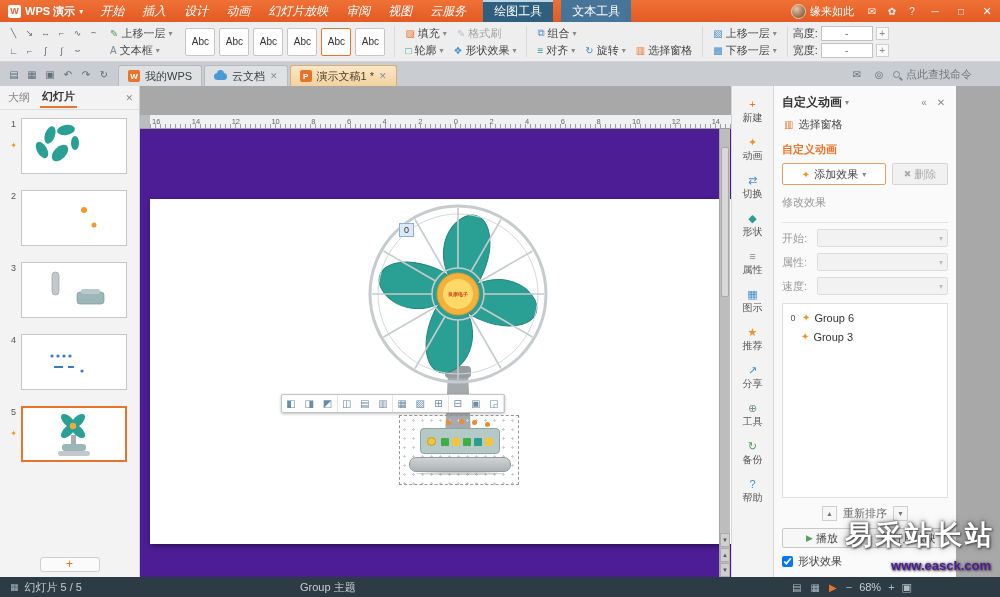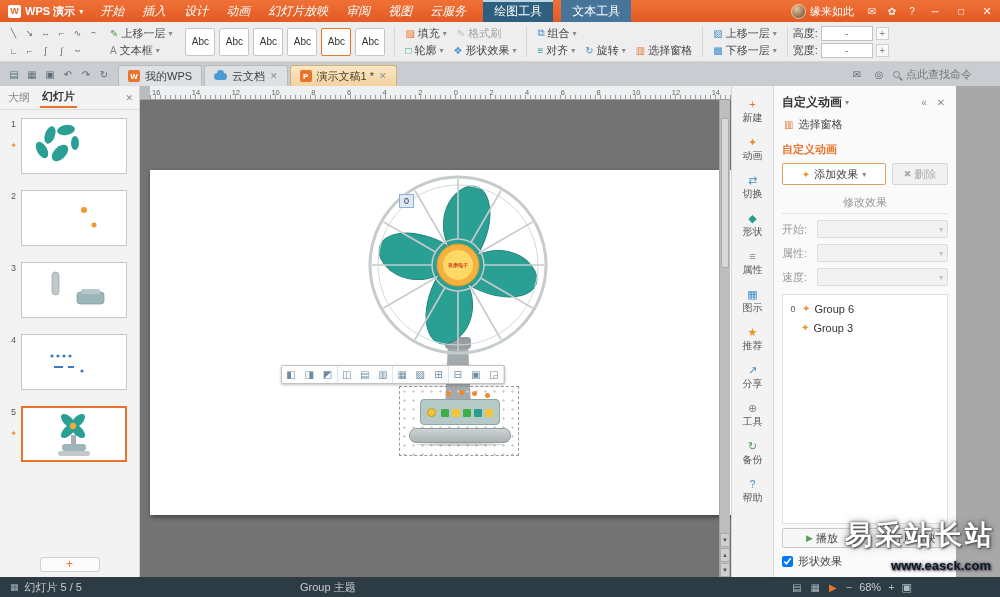--- a/index.html
+++ b/index.html
@@ -74,21 +74,21 @@
   .thumb-row{display:flex;margin:0 6px 16px 6px;}
   .thumb-meta{width:15px;display:flex;flex-direction:column;align-items:center;gap:12px;padding-top:1px;}
   .thumb-num{font-size:9px;color:#555;}
   .thumb-star{font-size:8px;color:#e8962c;}
   .thumb-box{width:106px;height:56px;background:#fff;border:1px solid #c6c6c6;}
   .thumb-box.selected{border:2px solid #e8742c;}
   .sp-footer{height:26px;display:flex;align-items:center;justify-content:center;}
   .add-slide{width:60px;height:15px;background:#fbfbfb;border:1px solid #cfcfcf;border-radius:3px;color:#e8742c;font-size:12px;line-height:10px;}
 
   
-  .canvas-area{flex:1;position:relative;background:#737373;overflow:hidden;}
+  .canvas-area{flex:1;position:relative;background:#4c1d95;overflow:hidden;margin-top:29px;}
   .ruler{position:absolute;left:0;top:0;right:0;height:14px;background:#b9bdc0;border-bottom:1px solid #9aa0a4;}
   .ruler-strip{position:absolute;left:10px;top:0;width:612px;height:100%;background:#eef0f1;
     background-image:repeating-linear-gradient(90deg,#9aa0a4 0 1px,transparent 1px 5px);
     background-size:auto 4px;background-repeat:repeat-x;background-position:left bottom;}
   .ruler-nums{position:absolute;inset:0;display:flex;align-items:center;justify-content:space-between;padding:0 2px;font-size:7.5px;color:#666;}
   .slide{position:absolute;left:10px;top:84px;width:612px;height:345px;background:#fff;box-shadow:1px 2px 5px rgba(0,0,0,.45);}
 
   .fan-svg{position:absolute;left:203px;top:-10px;z-index:1;}
   .anim-badge{position:absolute;left:249px;top:24px;z-index:6;background:#dbe8f6;border:1px solid #8fb0d4;font-size:9px;color:#333;padding:0 4px;line-height:12px;}
   .float-toolbar{position:absolute;left:131px;top:195px;width:224px;height:19px;background:#fdfdfd;border:1px solid #c3c3c3;border-radius:2px;box-shadow:0 1px 3px rgba(0,0,0,.25);display:flex;z-index:5;}
@@ -121,21 +121,21 @@
   .ap-header{display:flex;align-items:center;gap:3px;height:20px;}
   .ap-title{font-size:12px;color:#333;font-weight:bold;}
   .ap-header .caret{font-size:8px;color:#888;}
   .ap-hic{margin-left:auto;font-size:10px;color:#8a8a8a;width:14px;text-align:center;}
   .ap-hic.x{margin-left:0;}
   .selpane-btn{display:flex;align-items:center;gap:5px;height:20px;border:none;background:transparent;font-size:11px;color:#444;padding:0 2px;margin-top:2px;}
   .ap-section{font-size:11px;font-weight:bold;color:#e8742c;margin-top:8px;}
   .effect-row{display:flex;align-items:center;gap:6px;margin-top:6px;}
   .add-effect{flex:1;height:22px;background:#fff;border:1px solid #e0a263;border-radius:2px;display:flex;align-items:center;justify-content:center;gap:4px;font-size:11px;color:#444;}
   .del-btn{width:56px;height:22px;background:#f1f1f1;border:1px solid #d5d5d5;border-radius:2px;font-size:11px;color:#aaa;display:flex;align-items:center;justify-content:center;gap:3px;}
-  .ap-modify{font-size:11px;color:#999;margin-top:10px;border-bottom:1px solid #e3e3e3;padding-bottom:3px;text-align:center;}
+  .ap-modify{font-size:11px;color:#999;margin-top:10px;border-bottom:1px solid #e3e3e3;padding-bottom:12px;}
   .field{display:flex;align-items:center;gap:5px;margin-top:6px;}
   .field label{font-size:11px;color:#9a9a9a;width:30px;}
   .fake-select{flex:1;height:18px;background:#f2f2f2;border:1px solid #dcdcdc;border-radius:2px;display:flex;align-items:center;justify-content:flex-end;padding:0 4px;color:#c0c0c0;font-size:8px;}
   .anim-list{flex:1;margin-top:8px;background:#fff;border:1px solid #e0e0e0;padding:4px 2px;}
   .anim-item{display:flex;align-items:center;gap:4px;height:19px;font-size:11px;color:#333;padding:0 3px;}
   .ai-order{width:10px;font-size:9px;color:#555;text-align:center;}
   .ai-star{color:#e8962c;font-size:10px;}
   .reorder-row{display:flex;align-items:center;justify-content:center;gap:6px;height:22px;margin-top:4px;}
   .reorder-row .lbl{font-size:11px;color:#666;}
   .sq-btn{width:15px;height:15px;border:1px solid #cfcfcf;background:#f7f7f7;font-size:7px;color:#777;display:flex;align-items:center;justify-content:center;padding:0;}
@@ -152,21 +152,21 @@
   .sb-theme{position:absolute;left:300px;}
   .sb-right{position:absolute;right:88px;display:flex;align-items:center;gap:9px;}
   .sb-view{font-size:10px;color:#aebac2;}
   .sb-view.show{color:#e8742c;}
   .sb-zoom{display:flex;align-items:center;gap:7px;}
   .sb-zbtn{font-size:11px;color:#aebac2;}
 
   
   .wm-title{position:absolute;right:5px;bottom:44px;z-index:50;font-size:27px;font-weight:bold;letter-spacing:3px;color:#fff;
     text-shadow:0 0 3px rgba(70,70,70,.95),0 0 7px rgba(70,70,70,.7),1px 1px 2px #555;}
-  .wm-url{position:absolute;right:9px;bottom:24px;z-index:50;font-size:13px;font-weight:bold;color:#0f172a;
+  .wm-url{position:absolute;right:9px;bottom:24px;z-index:50;font-size:13px;font-weight:bold;color:#4c1d95;
     text-shadow:0 0 3px rgba(70,70,70,.95),1px 1px 2px #555;}
 </style>
 </head>
 <body>
 
 <div class="app">
 
   <div class="titlebar">
     <div class="logo">
       <span class="logo-mark">W</span>
@@ -627,20 +627,25 @@
         <div class="anim-item">
           <span class="ai-order">0</span>
           <span class="ai-star">✦</span>
           <span>Group 6</span>
         </div>
         <div class="anim-item" style="padding-left:16px">
           <span class="ai-star">✦</span>
           <span>Group 3</span>
         </div>
       </div>
+      <div class="reorder-row">
+        <button class="sq-btn">▲</button>
+        <span class="lbl">重新排序</span>
+        <button class="sq-btn">▼</button>
+      </div>
       <div class="play-row">
         <button>
           <span class="tri">▶</span>
           <span>播放</span>
         </button>
         <button>
           <span>幻灯片放映</span>
         </button>
       </div>
       <div class="auto-row">

